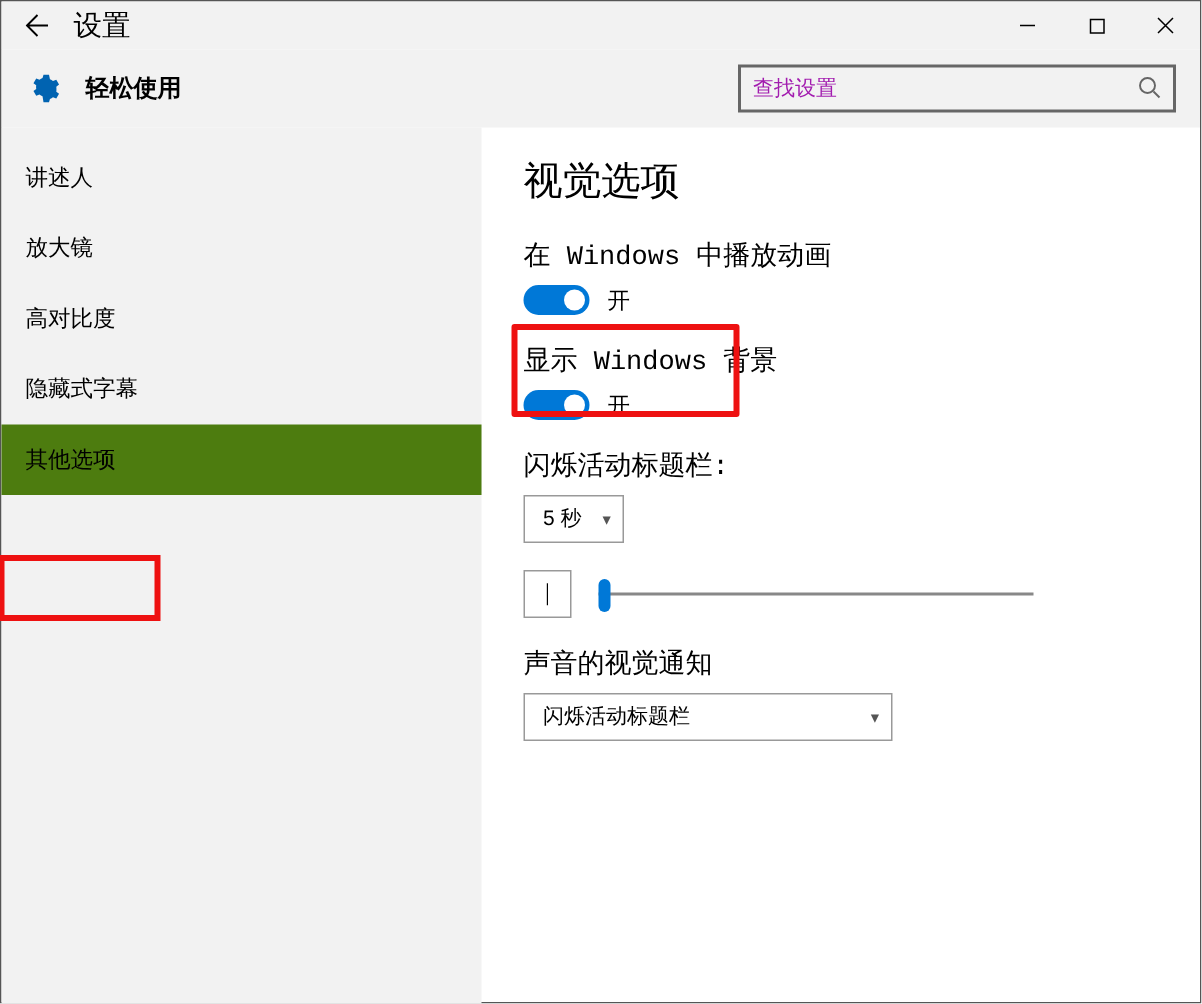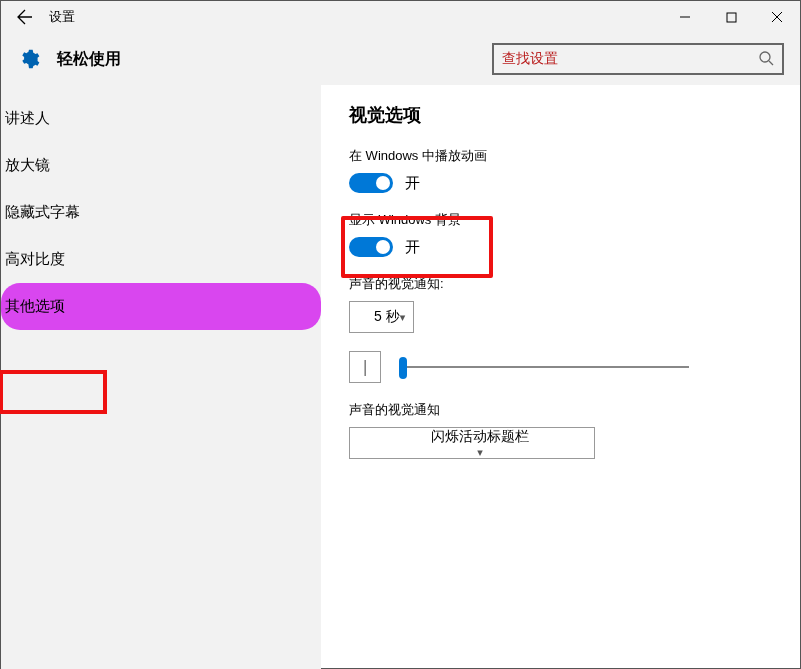--- a/index.html
+++ b/index.html
@@ -1,51 +1,51 @@
 <!DOCTYPE html>
 <html><head>
 <meta charset="utf-8">
 <style>
   * { box-sizing: border-box; margin: 0; padding: 0; font-family: "Microsoft YaHei", "Segoe UI", sans-serif; }
   body { width: 801px; height: 669px; background: #fff; overflow: hidden; }
 
   
   .titlebar { height: 32px; background: #f2f2f2; display: flex; align-items: center; }
   .titlebar .back { width: 48px; height: 32px; display:flex; align-items:center; justify-content:center; font-size:16px; }
-  .titlebar .title { font-size: 13px; flex: 0 0 auto; }
+  .titlebar .title { font-size: 19px; flex: 0 0 auto; }
   .titlebar .spacer { flex: 1; }
   .win-btn { width: 46px; height: 32px; display:flex; align-items:center; justify-content:center; font-size:12px; font-family:"Segoe UI Symbol", sans-serif; }
 
   
   .header { height: 52px; background: #f2f2f2; display:flex; align-items:center; padding: 0 12px; }
   .gear { width: 24px; height:24px; display:flex; align-items:center; justify-content:center; color:#0063b1; margin-right: 16px; margin-left: 4px; }
   .subtitle { font-size: 16px; font-weight:600; }
   .header .spacer { flex:1; }
   .searchbox { width: 292px; height: 32px; border: 2px solid #666; display:flex; align-items:center; padding: 0 8px; margin-right: 4px; }
-  .searchbox .placeholder { color:#b91c1c; font-size:14px; flex:1; }
+  .searchbox .placeholder { color:#a21caf; font-size:14px; flex:1; }
   .searchbox .sicon { color:#666; font-size:14px; }
 
   
   .body { display:flex; height: calc(669px - 84px); }
   .sidebar { width: 320px; background:#f2f2f2; padding-top: 10px; }
-  .side-item { height: 47px; display:flex; align-items:center; padding-left: 4px; font-size: 15px; cursor:pointer; }
-  .side-item.selected { background:#d946ef;border-radius:19px; }
+  .side-item { height: 47px; display:flex; align-items:center; padding-left: 16px; font-size: 15px; cursor:pointer; }
+  .side-item.selected { background:#4d7c0f; }
 
   .content { flex:1; padding: 18px 0 0 28px; }
-  h1.page-title { font-size: 18px; font-weight:700; margin-bottom: 20px; }
+  h1.page-title { font-size: 26px; font-weight:400; margin-bottom: 20px; }
 
   .setting-block { margin-bottom: 18px; }
-  .setting-label { font-size: 13px; margin-bottom: 8px; }
+  .setting-label { font-size: 18px; margin-bottom: 8px; font-family: Liberation Mono, monospace; }
   .toggle-row { display:flex; align-items:center; gap:12px; }
   .toggle { width: 44px; height: 20px; border-radius: 10px; background:#0078d7; position:relative; }
   .toggle::after { content:""; position:absolute; right:3px; top:3px; width:14px; height:14px; border-radius:50%; background:#fff; }
   .toggle-state { font-size: 15px; }
 
-  .dropdown { display:inline-flex; align-items:center; border:1px solid #999; height:32px; padding: 0 8px 0 24px; gap: 0; font-size:14px; }
-  .dropdown.wide { width: 246px; justify-content:space-between;flex-direction:column; }
+  .dropdown { display:inline-flex; align-items:center; border:1px solid #999; height:32px; padding: 0 8px 0 12px; gap: 14px; font-size:14px; }
+  .dropdown.wide { width: 246px; justify-content:space-between; }
   .chev { font-size:11px; color:#555; }
 
   .cursor-row { display:flex; align-items:center; gap: 18px; }
   .cursor-preview { width:32px; height:32px; border:1px solid #999; display:flex; align-items:center; justify-content:center; font-size:16px; font-family: serif; }
   .slider-wrap { position:relative; width: 290px; height: 24px; display:flex; align-items:center; }
   .slider-track { height:2px; background:#888; width:100%; }
   .slider-thumb { position:absolute; left:0; top:2px; width:8px; height:22px; background:#0078d7; border-radius:4px; }
 
   
   .highlight-sidebar { position:absolute; left: -2px; top: 369px; width: 108px; height: 44px; border: 4px solid #e11; pointer-events: none; }
@@ -102,24 +102,24 @@
 
 <div class="body">
   <div class="sidebar">
     <div class="side-item">
           <span>讲述人</span>
         </div>
     <div class="side-item">
           <span>放大镜</span>
         </div>
     <div class="side-item">
-          <span>隐藏式字幕</span>
+          <span>高对比度</span>
         </div>
     <div class="side-item">
-          <span>高对比度</span>
+          <span>隐藏式字幕</span>
         </div>
     <div class="side-item selected">
           <span>其他选项</span>
         </div>
   </div>
 
   <div class="content">
     <h1 class="page-title">视觉选项</h1>
 
     <div class="setting-block">
@@ -132,21 +132,21 @@
 
     <div class="setting-block">
       <div class="setting-label">显示 Windows 背景</div>
       <div class="toggle-row">
         <div class="toggle"></div>
         <div class="toggle-state">开</div>
       </div>
     </div>
 
     <div class="setting-block">
-      <div class="setting-label">声音的视觉通知:</div>
+      <div class="setting-label">闪烁活动标题栏:</div>
       <div class="dropdown">
         <span>5 秒</span>
         <span class="chev">▾</span>
       </div>
     </div>
 
     <div class="setting-block">
       <div class="cursor-row">
         <div class="cursor-preview">|</div>
         <div class="slider-wrap">

